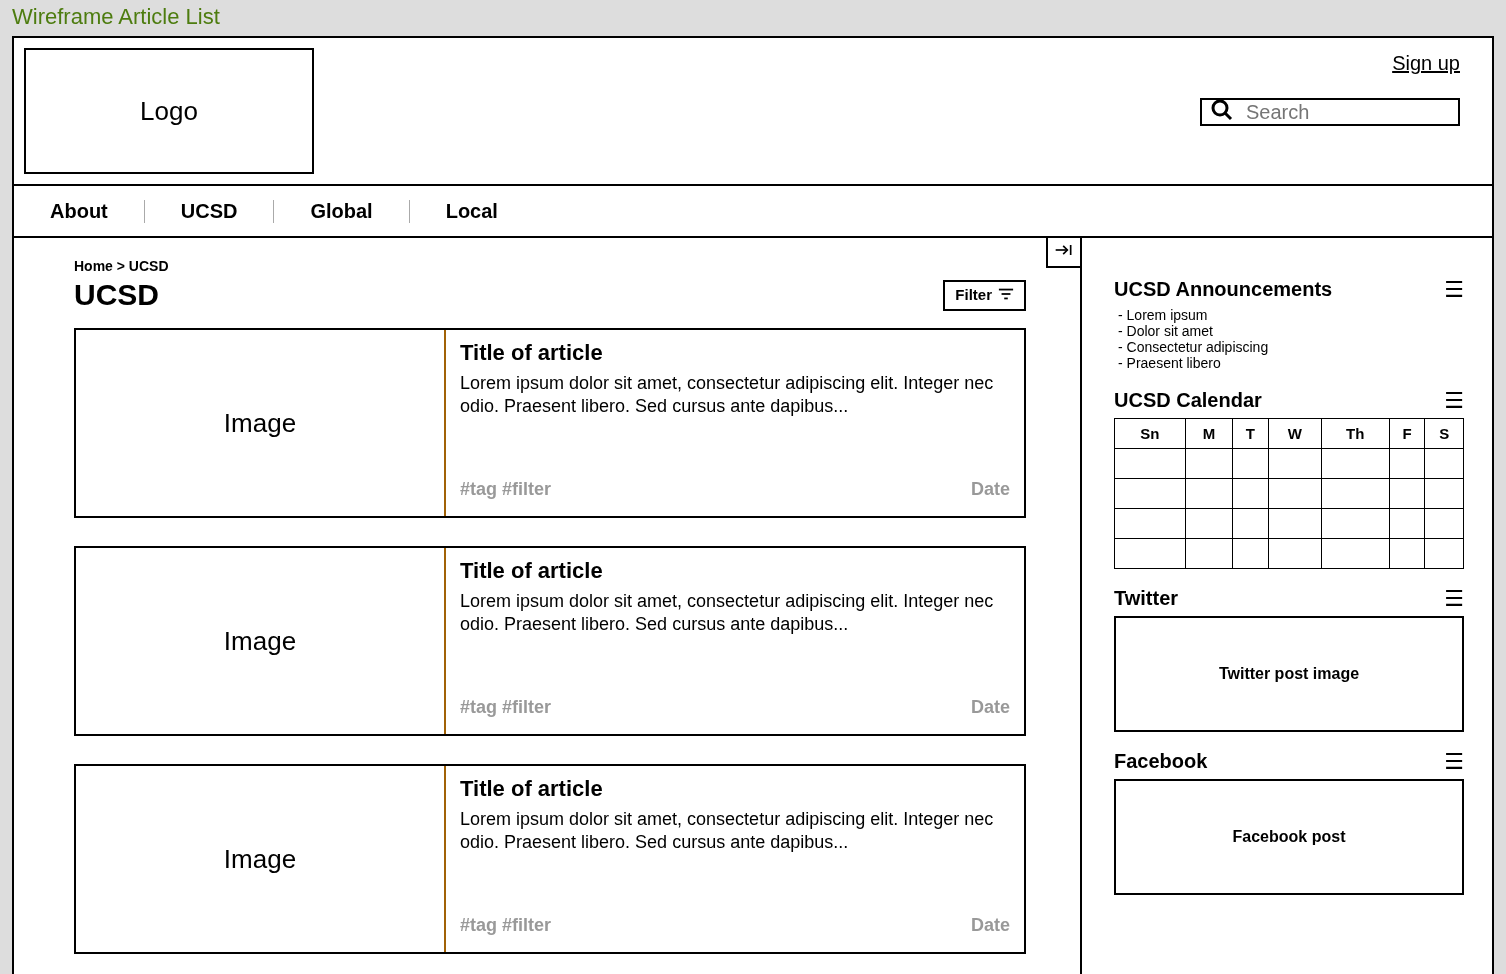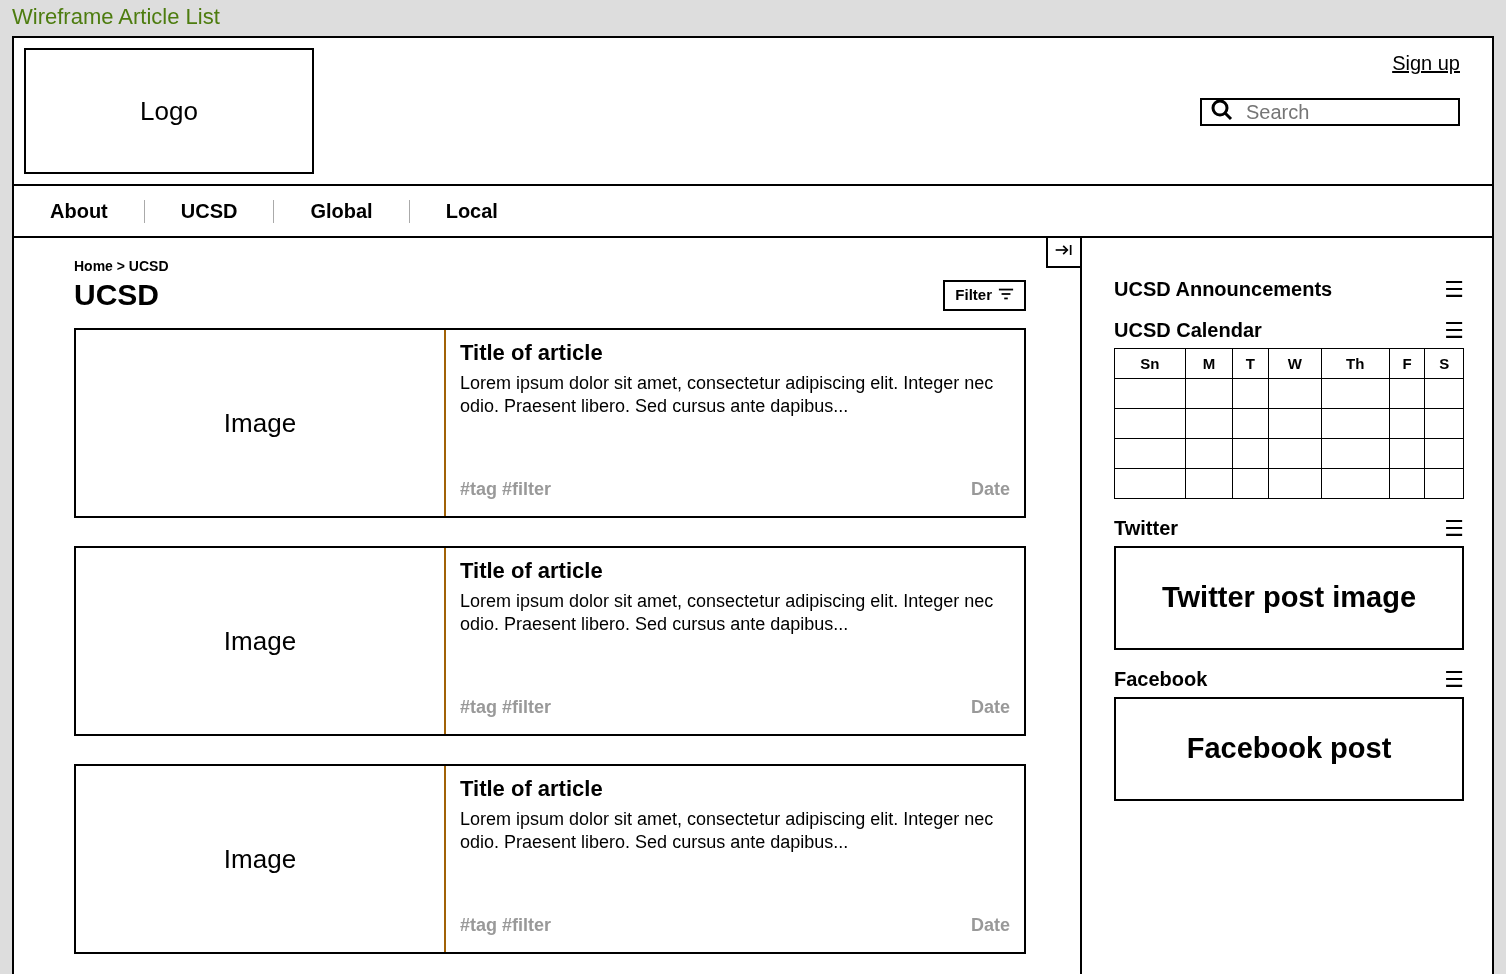--- a/index.html
+++ b/index.html
@@ -159,23 +159,23 @@
   .hamburger { font-size:22px; cursor:pointer; line-height:1; }
   .ann-list { font-size:14px; padding-left:4px; }
   .ann-list div::before { content:"- "; }
 
   table.cal { width:100%; border-collapse:collapse; font-size:15px; margin-top:4px;}
   table.cal th, table.cal td { border:1px solid #000; height:30px; text-align:center; }
   table.cal th { font-weight:bold; }
 
   .social-box {
     border:2px solid #000;
-    height:104px;
+    height:116px;
     display:flex;align-items:center;justify-content:center;
-    font-size:29px;font-weight:bold;text-align:center;
+    font-size:16px;font-weight:bold;text-align:center;
     padding:0 40px;
     margin-top:6px;
     line-height:1.3;
   }
 </style>
 </head>
 <body>
 
 <div class="window-title">Wireframe Article List</div>
 
@@ -269,20 +269,26 @@
         </div>
     </div>
 
     <div class="side">
 
       <div class="widget">
         <div class="widget-head">
           <div class="widget-title">UCSD Announcements</div>
           <div class="hamburger">☰</div>
         </div>
+        <div class="ann-list" id="ann-list">
+            <div>Lorem ipsum</div>
+            <div>Dolor sit amet</div>
+            <div>Consectetur adipiscing</div>
+            <div>Praesent libero</div>
+          </div>
       </div>
 
       <div class="widget">
         <div class="widget-head">
           <div class="widget-title">UCSD Calendar</div>
           <div class="hamburger">☰</div>
         </div>
         <table class="cal">
           <thead>
               <tr id="cal-head">

